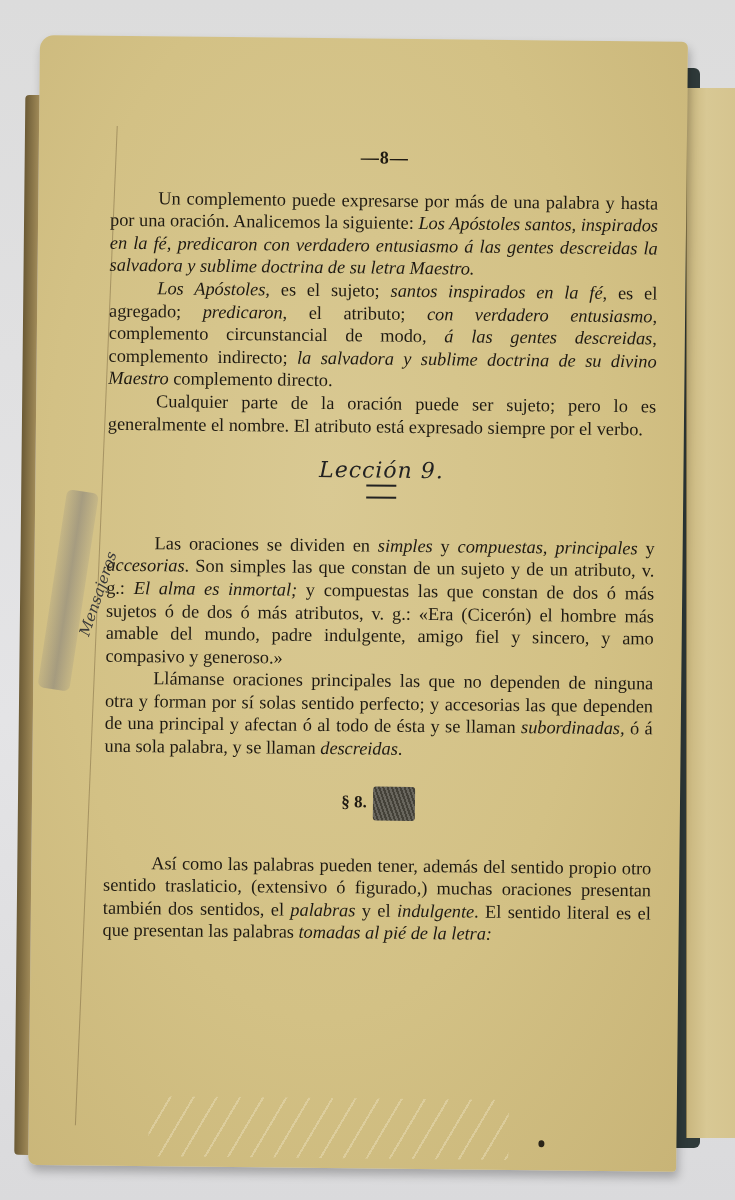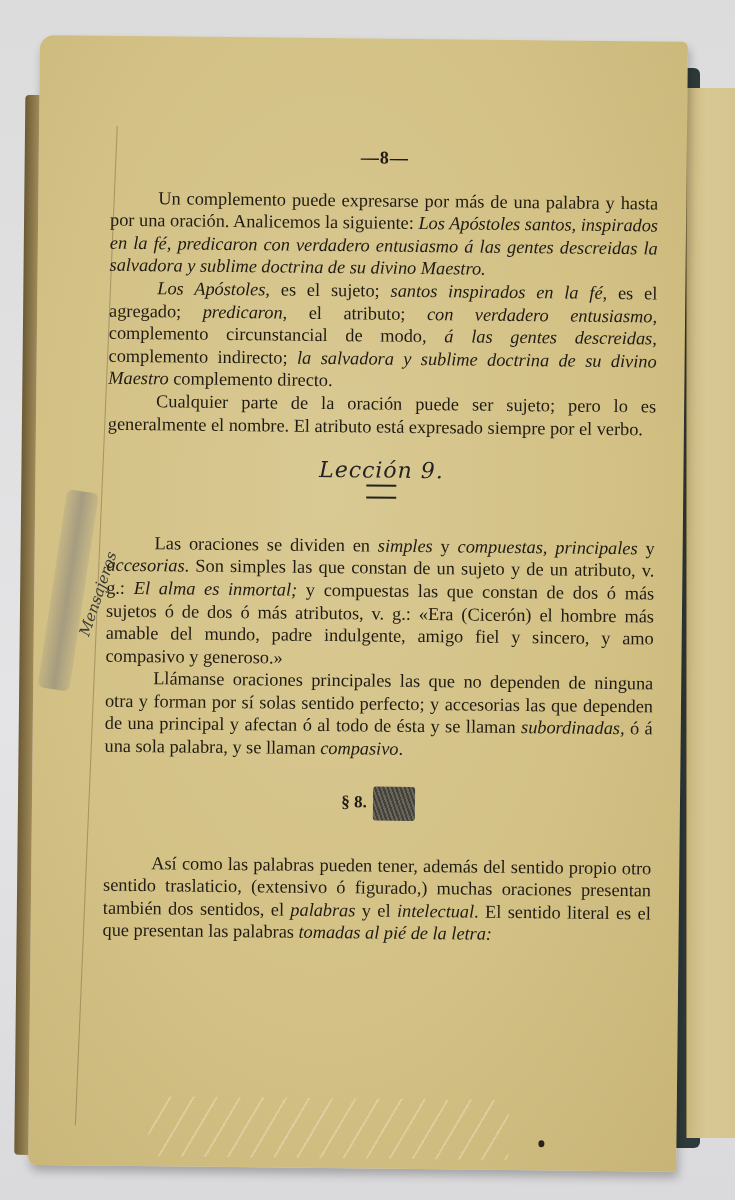--- a/index.html
+++ b/index.html
@@ -82,33 +82,33 @@
 
 <div class="page">
   <div class="stitch-line"></div>
   <div class="margin-note">
     <span>Mensajeros</span>
   </div>
 
   <div class="content">
     <div class="folio">—8—</div>
 
-    <p class="indent"><span>Un complemento puede expresarse por más de una palabra y hasta por una oración. Analicemos la siguiente: </span><i>Los Apóstoles santos, inspirados en la fé, predicaron con verdadero entusiasmo á las gentes descreidas la salvadora y sublime doctrina de su divino Maestro.</i></p>
+    <p class="indent"><span>Un complemento puede expresarse por más de una palabra y hasta por una oración. Analicemos la siguiente: </span><i>Los Apóstoles santos, inspirados en la fé, predicaron con verdadero entusiasmo á las gentes descreidas la salvadora y sublime doctrina de su letra Maestro.</i></p>
 
     <p class="indent"><i>Los Apóstoles,</i><span> es el sujeto; </span><i>santos inspirados en la fé</i><span>, es el agregado; </span><i>predicaron</i><span>, el atributo; </span><i>con verdadero entusiasmo</i><span>, complemento circunstancial de modo, </span><i>á las gentes descreidas</i><span>, complemento indirecto; </span><i>la salvadora y sublime doctrina de su divino Maestro</i><span> complemento directo.</span></p>
 
     <p class="indent">Cualquier parte de la oración puede ser sujeto; pero lo es generalmente el nombre. El atributo está expresado siempre por el verbo.</p>
 
     <div class="handwritten">Lección 9.</div>
     <div class="hw-underline"></div>
 
     <p class="indent"><span>Las oraciones se dividen en </span><i>simples</i><span> y </span><i>compuestas, principales</i><span> y </span><i>accesorias</i><span>. Son simples las que constan de un sujeto y de un atributo, v. g.: </span><i>El alma es inmortal;</i><span> y compuestas las que constan de dos ó más sujetos ó de dos ó más atributos, v. g.: «Era (Cicerón) el hombre más amable del mundo, padre indulgente, amigo fiel y sincero, y amo compasivo y generoso.»</span></p>
 
-    <p class="indent"><span>Llámanse oraciones principales las que no dependen de ninguna otra y forman por sí solas sentido perfecto; y accesorias las que dependen de una principal y afectan ó al todo de ésta y se llaman </span><i>subordinadas,</i><span> ó á una sola palabra, y se llaman </span><i>compasivo</i><span>.</span></p>
+    <p class="indent"><span>Llámanse oraciones principales las que no dependen de ninguna otra y forman por sí solas sentido perfecto; y accesorias las que dependen de una principal y afectan ó al todo de ésta y se llaman </span><i>subordinadas,</i><span> ó á una sola palabra, y se llaman </span><i>descreidas</i><span>.</span></p>
 
     <div class="section-mark"><span>§ 8.</span><span class="scribble"></span></div>
 
-    <p class="indent"><span>Así como las palabras pueden tener, además del sentido propio otro sentido traslaticio, (extensivo ó figurado,) muchas oraciones presentan también dos sentidos, el </span><i>palabras</i><span> y el </span><i>intelectual</i><span>. El sentido literal es el que presentan las palabras </span><i>tomadas al pié de la letra:</i></p>
+    <p class="indent"><span>Así como las palabras pueden tener, además del sentido propio otro sentido traslaticio, (extensivo ó figurado,) muchas oraciones presentan también dos sentidos, el </span><i>palabras</i><span> y el </span><i>indulgente</i><span>. El sentido literal es el que presentan las palabras </span><i>tomadas al pié de la letra:</i></p>
   </div>
 
   <div class="scratches"></div>
   <div class="hole"></div>
 </div>
 
 </body></html>

